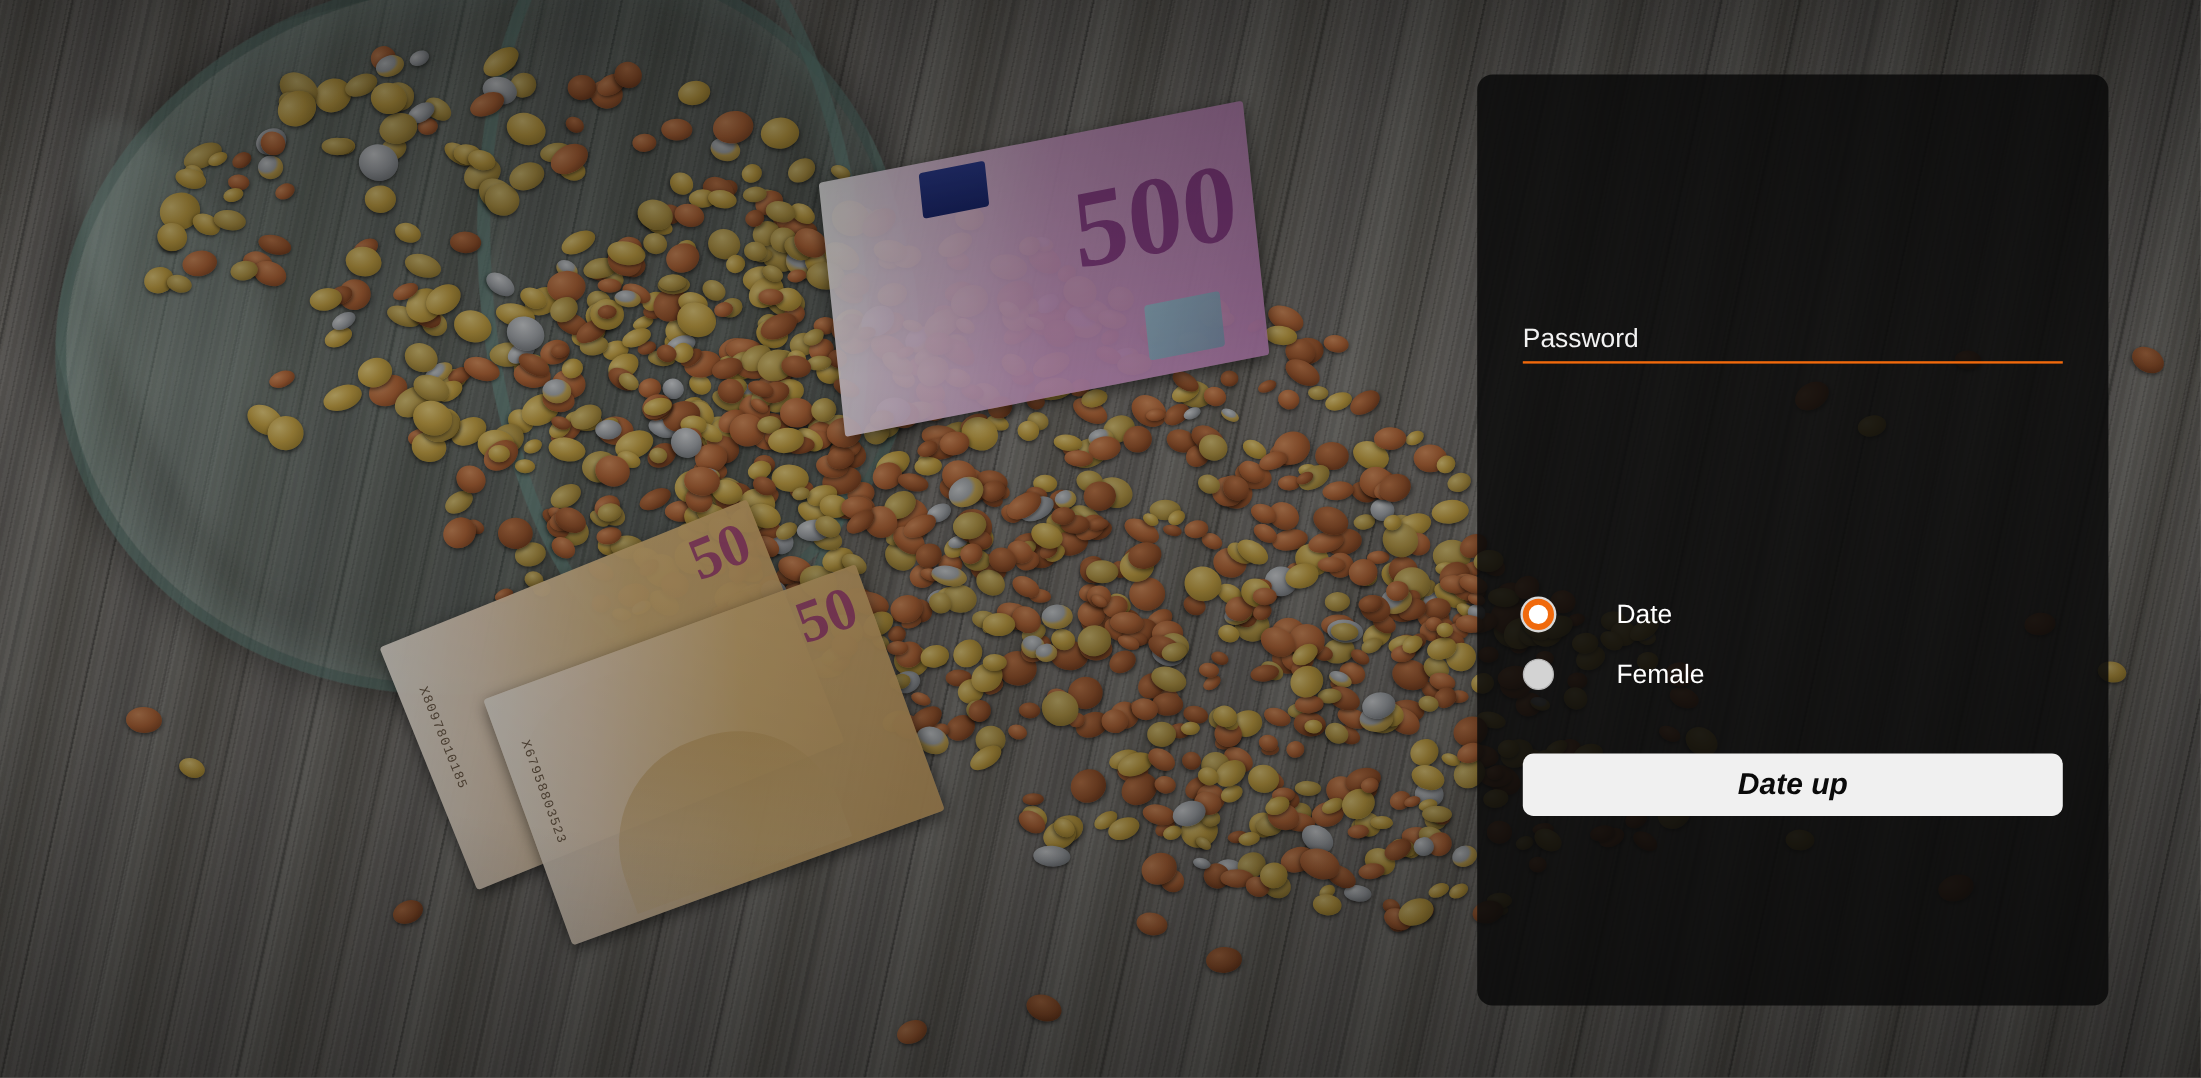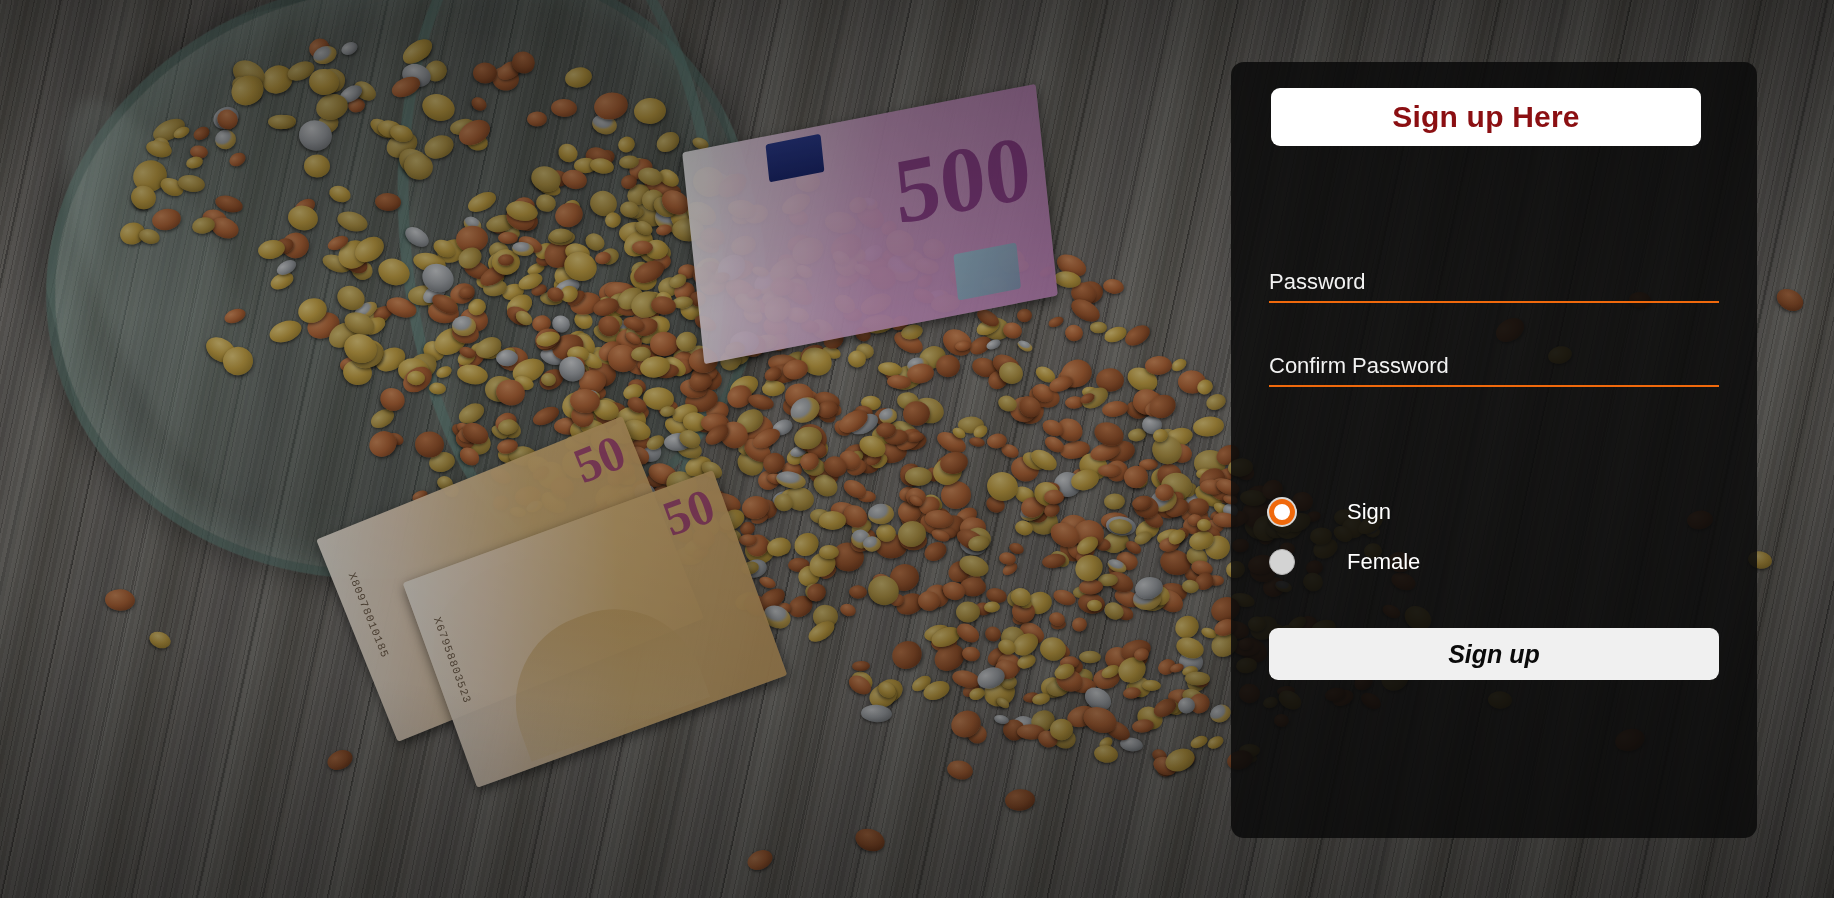--- a/index.html
+++ b/index.html
@@ -1415,36 +1415,32 @@
     <div class="n50-serial">X67958803523</div>
     <div class="n50-arch"></div>
   </div>
 
   <div class="wood-vignette"></div>
   <div class="photo-dark"></div>
 </div>
 
 <div id="signup-panel">
 
-  <button class="header-btn">Sign up Here</button>
 
 
   <div class="field f2">
     <input class="field-input" type="password" placeholder="Password" style="">
   </div>
 
-  <div class="field f3">
-    <input class="field-input" type="password" placeholder="Confirm Password" style="">
-  </div>
 
 
   <div class="radio-row r1">
     <span class="radio-dot on"></span>
-    <span class="radio-label">Sign</span>
+    <span class="radio-label">Date</span>
   </div>
 
   <div class="radio-row r2">
     <span class="radio-dot off"></span>
     <span class="radio-label">Female</span>
   </div>
 
-  <button class="submit-btn">Sign up</button>
+  <button class="submit-btn">Date up</button>
 </div>
 
 </body></html>

